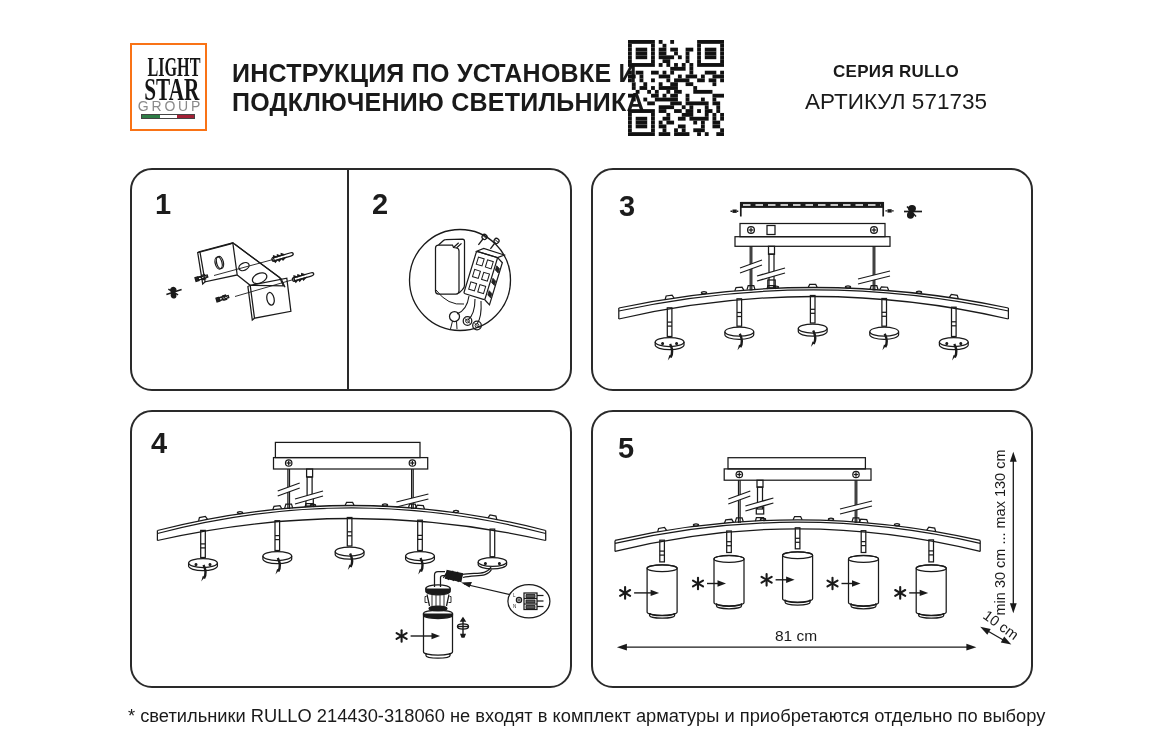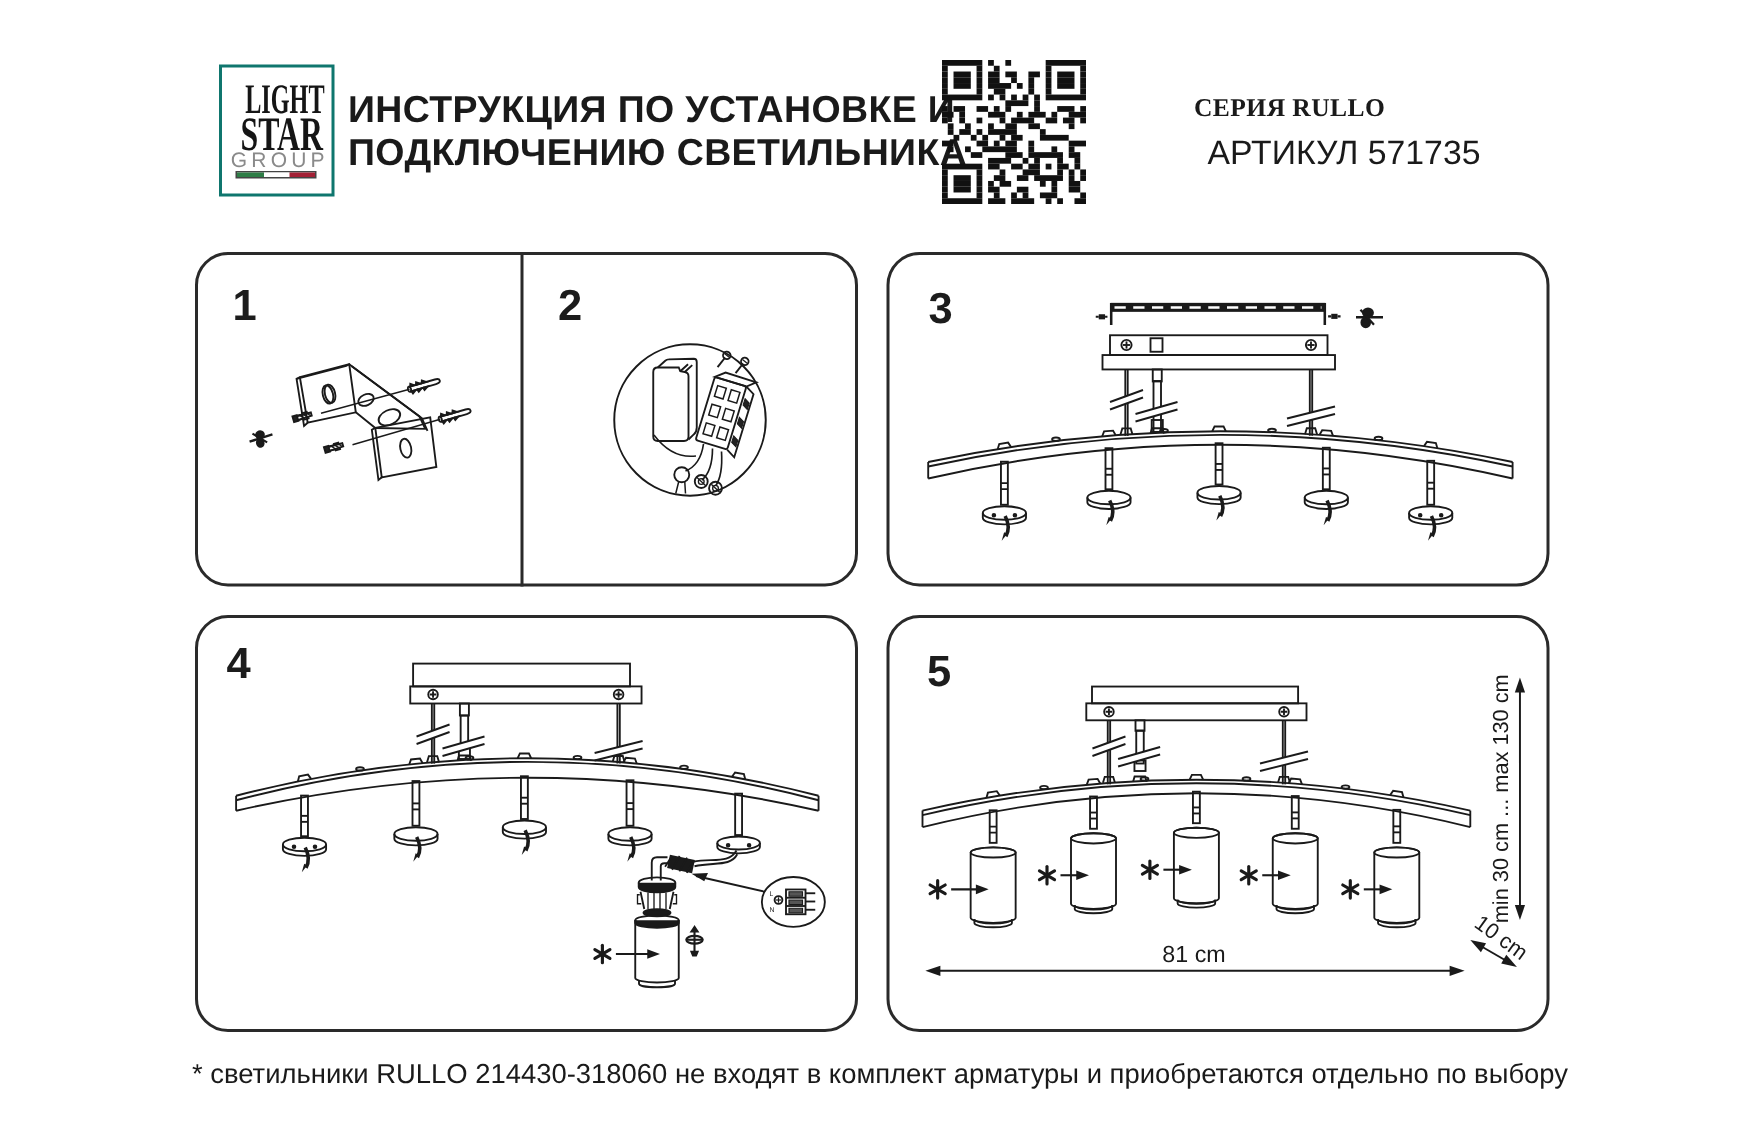--- a/index.html
+++ b/index.html
@@ -4,21 +4,21 @@
 html,body{margin:0;padding:0;}
 body{width:1169px;height:750px;background:#fff;position:relative;overflow:hidden;
  font-family:"Liberation Sans",sans-serif;color:#1c1c1c;}
 .abs{position:absolute;}
 .box{position:absolute;border:2px solid #2a2a2a;border-radius:22px;background:#fff;}
 .num{position:absolute;font-size:29px;font-weight:bold;color:#1c1c1c;}
 svg{display:block;}
 </style></head>
 <body>
 
-<div class="abs" style="left:146px;top:43px;width:73px;height:84px;border:2px solid #0f766e;">
+<div class="abs" style="left:130px;top:43px;width:73px;height:84px;border:2px solid #f97316;">
   <div style="position:absolute;top:7.5px;left:0;width:73px;text-align:center;font-family:'Liberation Serif',serif;font-weight:bold;font-size:28px;line-height:28px;color:#151515;transform:scaleX(0.577);">LIGHT</div>
   <div style="position:absolute;top:27.8px;left:0;width:73px;text-align:center;font-family:'Liberation Serif',serif;font-weight:bold;font-size:32px;line-height:32px;color:#151515;transform:scaleX(0.663);">STAR</div>
   <div style="position:absolute;top:56px;left:2px;width:73px;text-align:center;font-size:14px;line-height:11px;letter-spacing:2.8px;color:#8a8a8a;">GROUP</div>
   <div style="position:absolute;left:9px;top:69.4px;width:52.4px;height:3.1px;border:1px solid #444;display:flex;">
     <div style="flex:1.05;background:#2e7d46;"></div>
       <div style="flex:1;background:#fff;"></div>
       <div style="flex:1.05;background:#a32035;"></div>
   </div>
 </div>
 
@@ -182,21 +182,21 @@
 <rect x="65.28" y="88.32" width="11.52" height="3.84"></rect>
 <rect x="92.16" y="88.32" width="3.84" height="3.84"></rect>
 <rect x="0.00" y="92.16" width="26.88" height="3.84"></rect>
 <rect x="30.72" y="92.16" width="11.52" height="3.84"></rect>
 <rect x="46.08" y="92.16" width="15.36" height="3.84"></rect>
 <rect x="69.12" y="92.16" width="3.84" height="3.84"></rect>
 <rect x="76.80" y="92.16" width="3.84" height="3.84"></rect>
 <rect x="88.32" y="92.16" width="7.68" height="3.84"></rect>
 </svg>
 
-<div class="abs" style="left:796px;top:62px;width:200px;font-weight:bold;font-size:17px;letter-spacing:0.3px;color:#1a1a1a;font-family:Liberation Serif, serif;">СЕРИЯ RULLO</div>
+<div class="abs" style="left:796px;top:62px;width:200px;text-align:center;font-weight:bold;font-size:17px;letter-spacing:0.3px;color:#1a1a1a;">СЕРИЯ RULLO</div>
 <div class="abs" style="left:771px;top:89px;width:250px;text-align:center;font-weight:normal;font-size:22.5px;color:#1a1a1a;">АРТИКУЛ 571735</div>
 
 <div class="box" style="left:130px;top:168px;width:438px;height:219px;"></div>
 <div class="abs" style="left:347px;top:168px;width:2px;height:223px;background:#2a2a2a;"></div>
 <div class="box" style="left:591px;top:168px;width:438px;height:219px;"></div>
 <div class="box" style="left:130px;top:410px;width:438px;height:274px;"></div>
 <div class="box" style="left:591px;top:410px;width:438px;height:274px;"></div>
 
 <div class="num" style="left:155px;top:188px;">1</div>
 <div class="num" style="left:372px;top:188px;">2</div>

